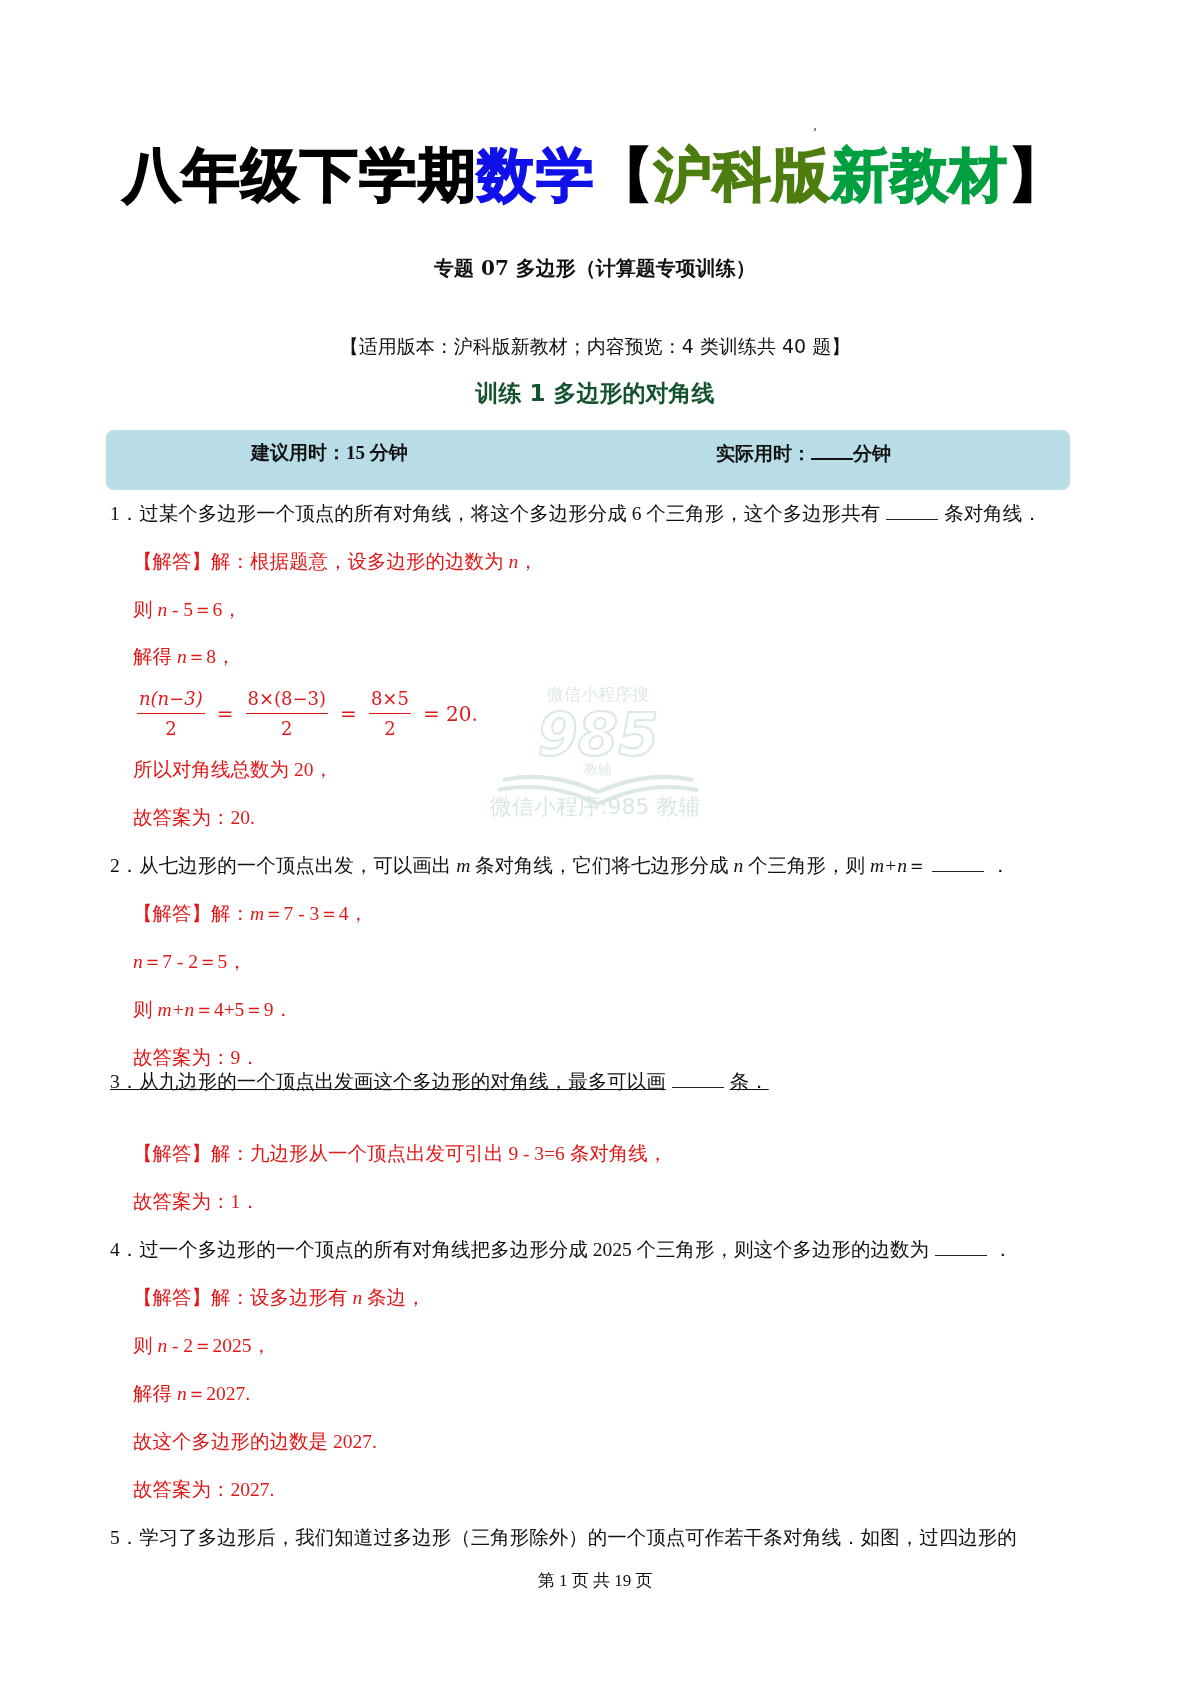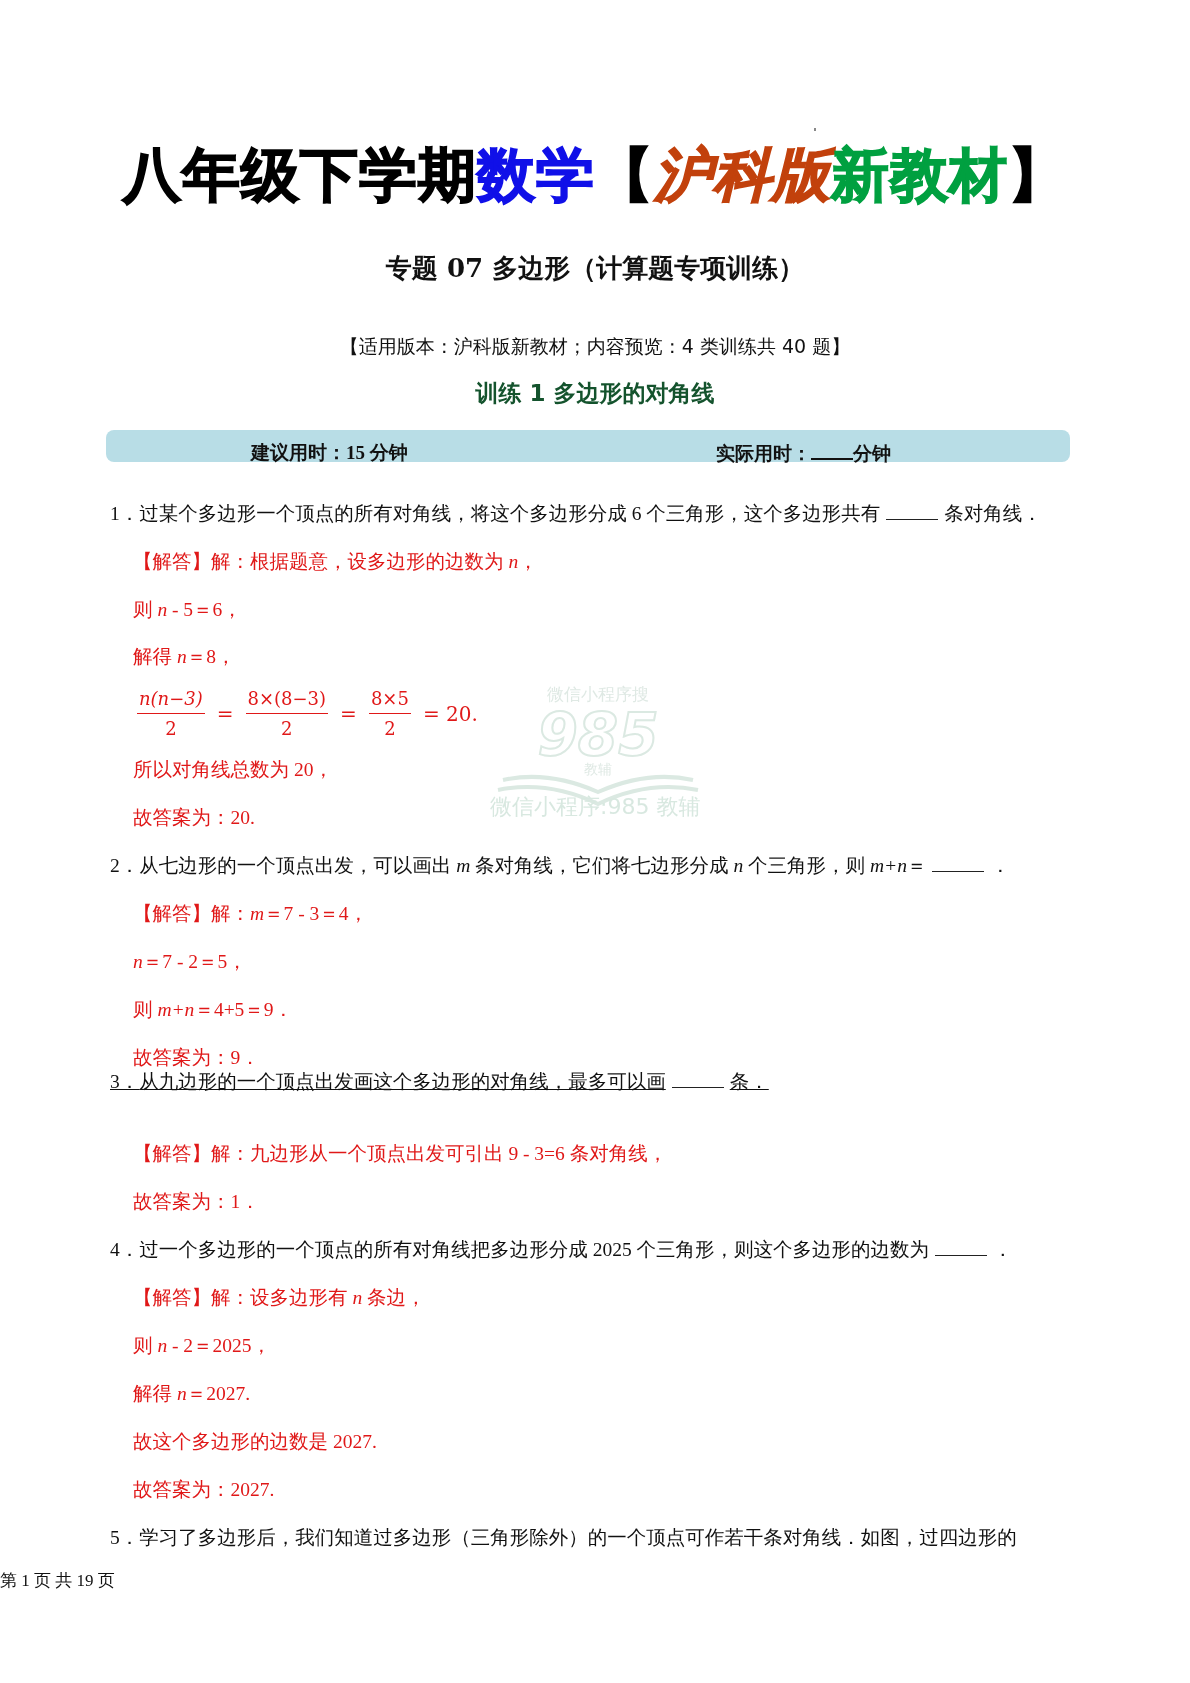--- a/index.html
+++ b/index.html
@@ -10,41 +10,41 @@
   }
   .abs { position: absolute; }
   .main-title {
     left: 0; width: 1190px; top: 140px; text-align: center;
     font-family: "DejaVu Sans", "Liberation Sans", sans-serif;
     font-weight: 900; font-size: 58px; letter-spacing: 1px; line-height: 70px;
     -webkit-text-stroke: 1.5px currentColor;
   }
   .c-black { color: #000000; font-family: Liberation Serif, serif; }
   .c-blue { color: #1010e8; }
-  .c-red { color: #c2410c; font-style: italic; }
+  .c-red { color: #4d7c0f; }
   .c-green { color: #00a040; }
   .c-bracket { color: #000000; }
 
   .subtitle {
     left: 0; width: 1190px; top: 248px; text-align: center;
-    font-size: 26px; font-weight: bold; line-height: 40px; color: #111;
+    font-size: 20px; font-weight: bold; line-height: 40px; color: #111;
     font-family: "DejaVu Serif", "Liberation Serif", serif;
   }
   .meta {
     left: 0; width: 1190px; top: 332px; text-align: center;
     font-size: 19px; font-weight: normal; line-height: 28px;
     font-family: "DejaVu Sans", "Liberation Sans", sans-serif;
   }
   .section-title {
     left: 0; width: 1190px; top: 376px; text-align: center;
     font-size: 23px; font-weight: bold; color: #14532d; line-height: 34px;
     font-family: "DejaVu Sans", "Liberation Sans", sans-serif;
   }
   .time-bar {
-    left: 106px; top: 430px; width: 964px; height: 32px;
+    left: 106px; top: 430px; width: 964px; height: 60px;
     background: #b8dde6; border-radius: 8px;
   }
   .time-bar .left {
     position: absolute; left: 145px; top: 10px; font-size: 19px; font-weight: bold;
     font-family: "Liberation Serif", serif;
   }
   .time-bar .right {
     position: absolute; left: 610px; top: 10px; font-size: 19px; font-weight: bold;
     font-family: "Liberation Serif", serif;
   }
@@ -68,21 +68,21 @@
   .frac .num { padding: 0 2px 2px 2px; border-bottom: 1.5px solid #e01818; line-height: 24px; }
   .frac .den { line-height: 26px; padding-top: 2px; }
   .op { margin: 0 8px; font-size: 20px; }
 
   .watermark { left: 488px; top: 680px; width: 220px; height: 140px; }
   .watermark-text {
     left: 490px; top: 792px; font-size: 22px; color: #d8e8e0;
     font-family: "DejaVu Sans", "Liberation Sans", sans-serif;
   }
   .footer {
-    left: 0; width: 1190px; top: 1569px; text-align: left; font-size: 17px; color: #111;
+    left: 0; width: 1190px; top: 1569px; text-align: center; font-size: 17px; color: #111;
     font-family: "Liberation Serif", serif;
   }
   .dot-mark { left: 814px; top: 128px; width: 2px; height: 3px; background: #888; }
 </style>
 </head>
 <body>
 
 <div class="abs dot-mark"></div>
 
 <div class="abs main-title">

